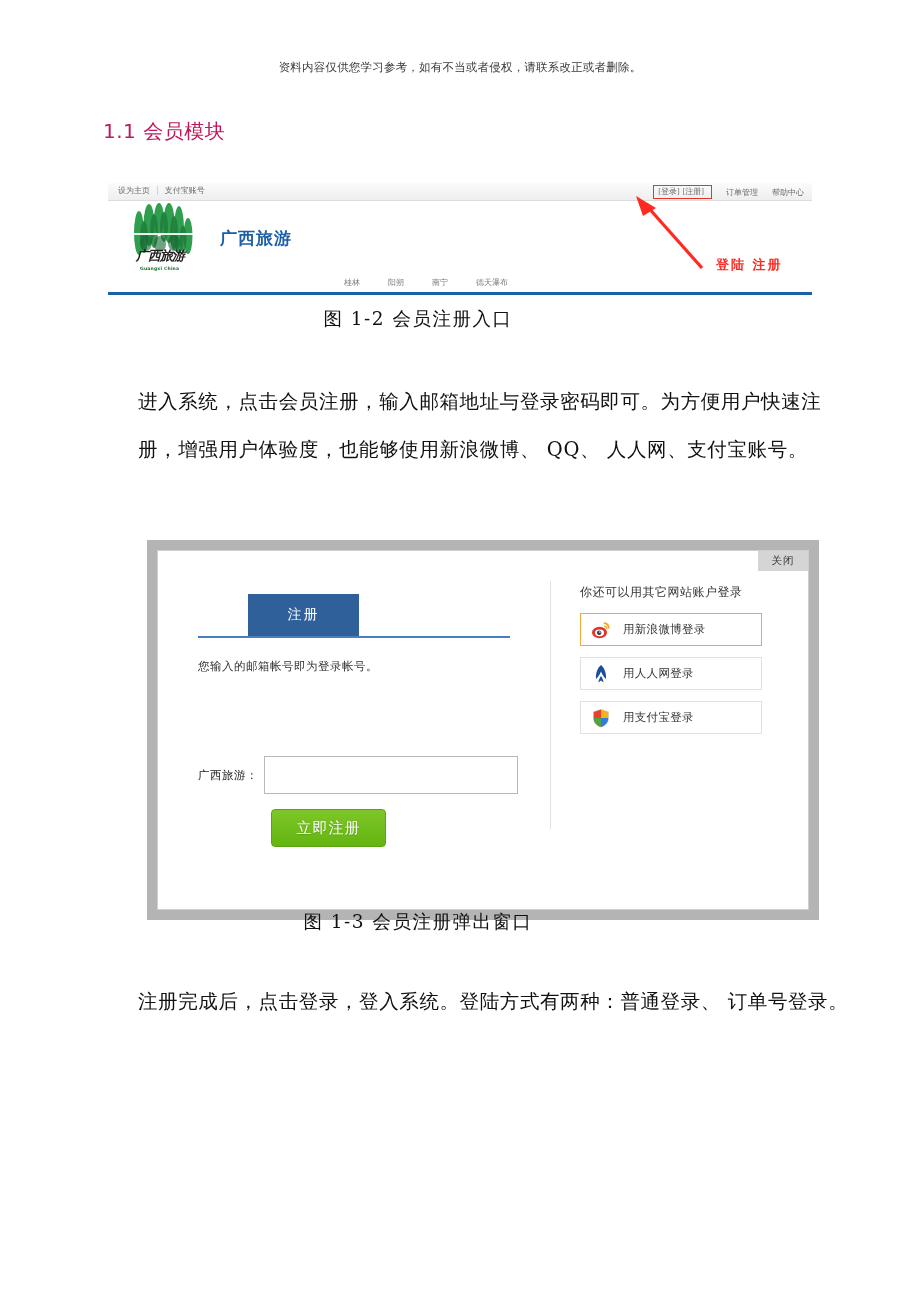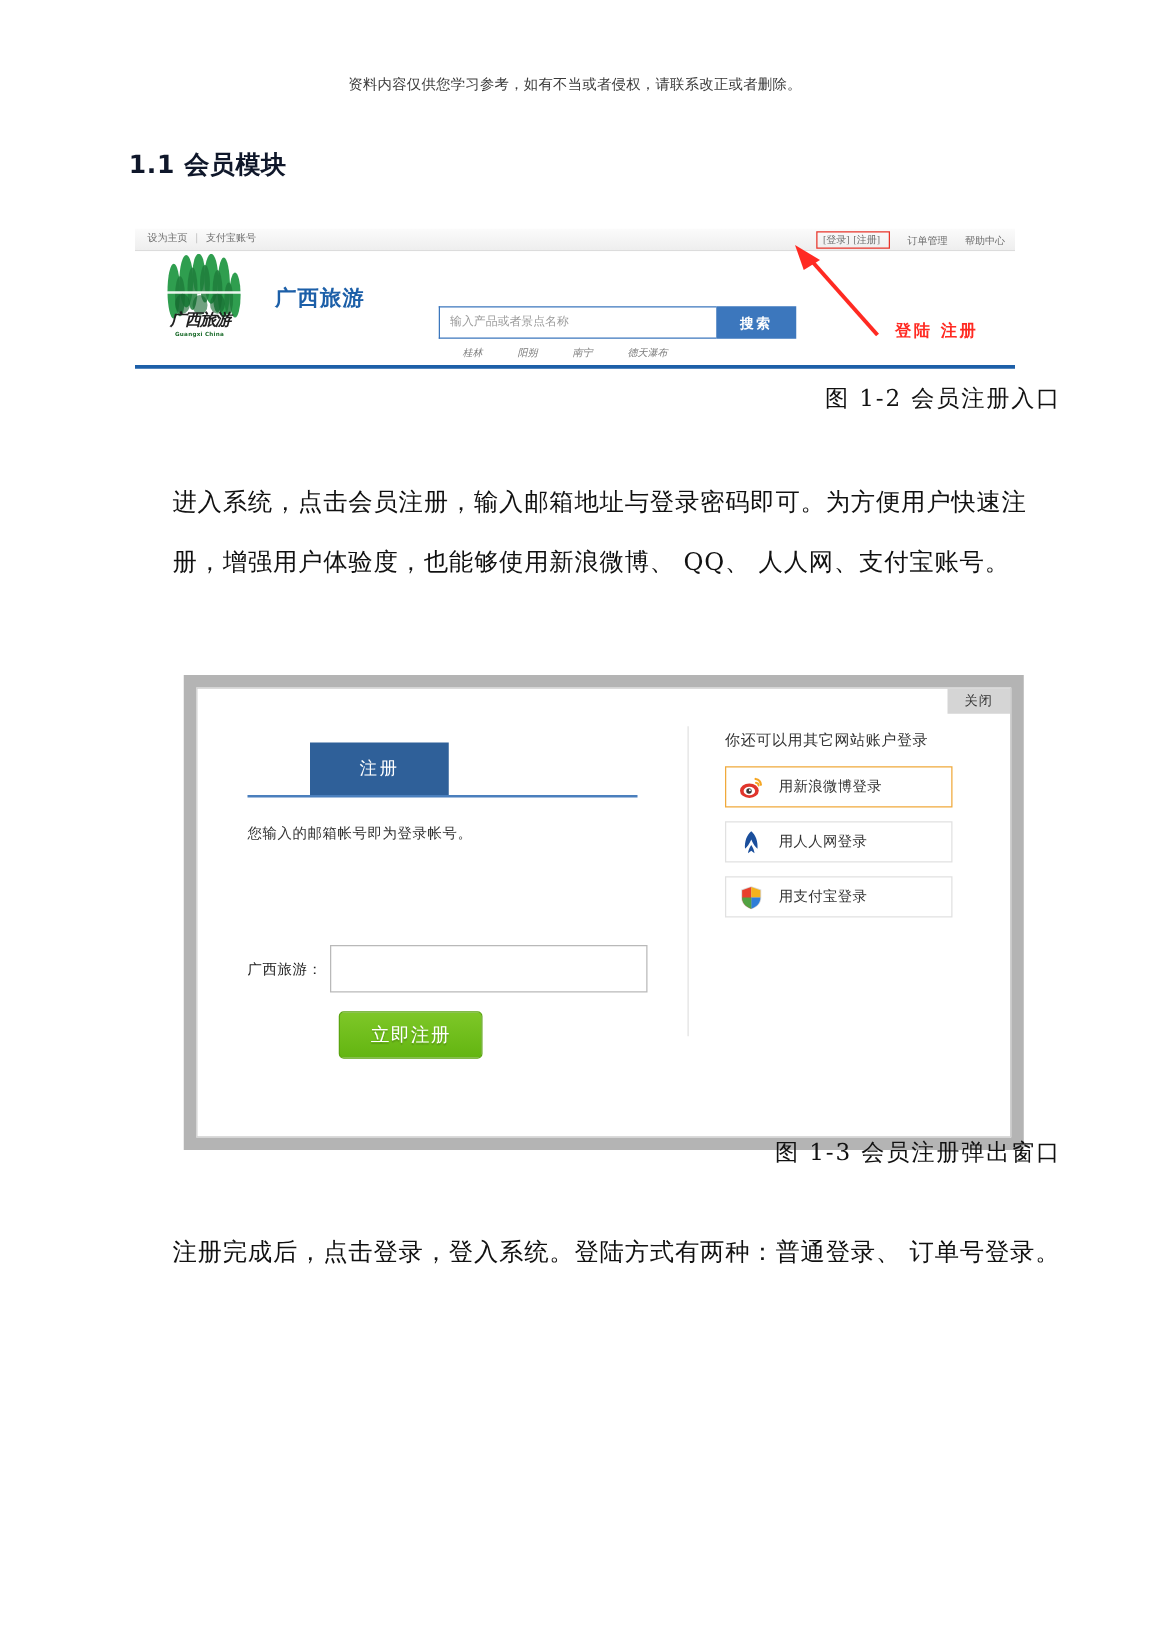--- a/index.html
+++ b/index.html
@@ -33,47 +33,46 @@
     font-size: 11.5px;
     color: #3a3a3a;
     letter-spacing: .2px;
   }
 
   .section-heading {
     position: absolute;
     left: 103px; top: 118px;
     font-family: "DejaVu Sans", "Liberation Sans", sans-serif;
     font-size: 20px;
-    font-weight: bold;
-    color: #0f172a;
+    font-weight: normal;
+    color: #be185d;
     letter-spacing: .5px;
   }
 
   .body-para {
     position: absolute;
     font-family: "DejaVu Serif", "Liberation Serif", serif;
     font-size: 19.5px;
     color: #111;
     line-height: 48px;
     letter-spacing: .6px;
     width: 712px;
   }
   #para-1 { left: 138px; top: 378px; }
   #para-2 { left: 138px; top: 978px; }
 
   .fig-caption {
     position: absolute;
     width: 836px;
     left: 0;
-    text-align: right;
+    text-align: center;
     font-family: "DejaVu Serif", "Liberation Serif", serif;
     font-size: 18.5px;
     color: #111;
     letter-spacing: 1.5px;
-    margin-left: 13px;
   }
   #caption-1 { top: 306px; }
   #caption-2 { top: 909px; }
 
   
   .fig1 {
     position: absolute;
     left: 108px; top: 183px;
     width: 704px; height: 108px;
     background: #fff;
@@ -193,27 +192,26 @@
     font-family: "DejaVu Sans", "Liberation Sans", sans-serif;
     font-size: 11px;
     font-weight: bold;
     display: flex;
     align-items: center;
     justify-content: center;
     letter-spacing: 2px;
   }
   .hotwords {
     position: absolute;
-    left: 262px; top: 76px;
+    left: 236px; top: 76px;
     font-family: "DejaVu Sans", "Liberation Sans", sans-serif;
     font-size: 8px;
     color: #7b7b7b;
     display: flex;
     gap: 28px;
-    font-style: italic;
   }
 
   
   .annot-text {
     position: absolute;
     left: 716px; top: 256px;
     font-family: "DejaVu Sans", "Liberation Sans", sans-serif;
     font-size: 13px;
     color: #ff2a22;
     letter-spacing: 2px;
@@ -425,24 +423,20 @@
             <ellipse cx="34" cy="41" rx="6" ry="8"></ellipse>
             <ellipse cx="48" cy="40" rx="6" ry="8"></ellipse>
           </g>
         </svg>
         <div class="logo-cn">广西旅游</div>
         <div class="logo-en">Guangxi China</div>
       </div>
 
       <div class="brand-text">广西旅游</div>
 
-      <div class="search-row">
-        <div class="search-input">输入产品或者景点名称</div>
-        <div class="search-btn">搜索</div>
-      </div>
 
       <div class="hotwords">
         <span>桂林</span>
         <span>阳朔</span>
         <span>南宁</span>
         <span>德天瀑布</span>
       </div>
 
       <div class="blue-rule"></div>
     </div>

